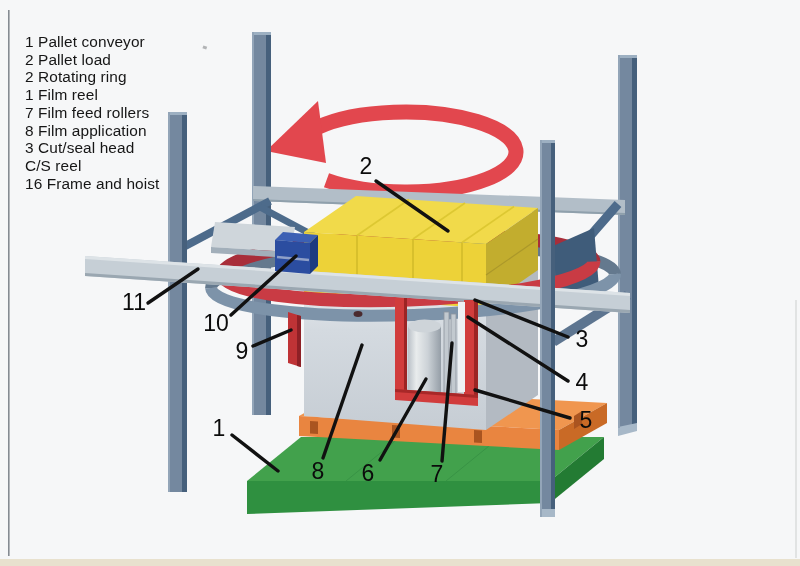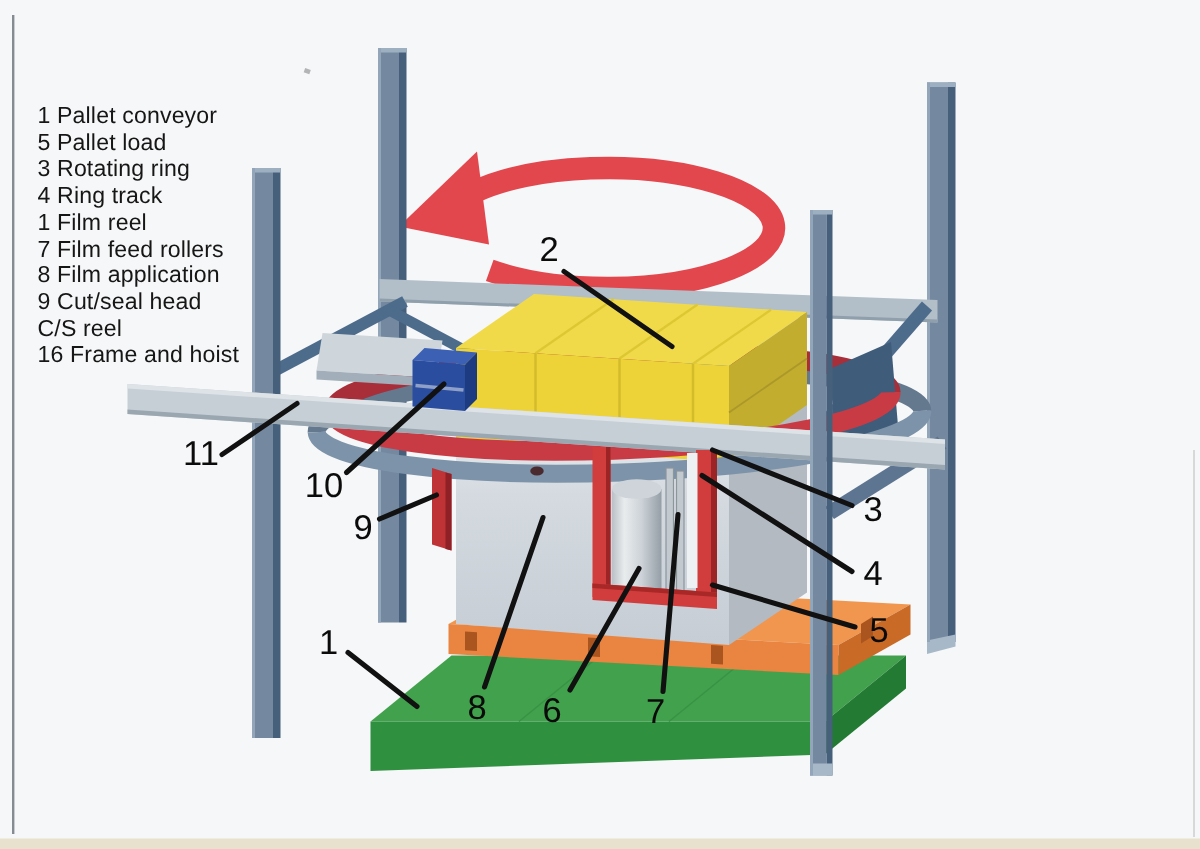--- a/index.html
+++ b/index.html
@@ -1,20 +1,20 @@
 <!DOCTYPE html>
 <html><head>
 <meta charset="utf-8">
 <style>
   html,body{margin:0;padding:0;}
   body{width:800px;height:566px;overflow:hidden;background:#fff;font-family:"Liberation Sans",sans-serif;}
   #page{position:relative;width:800px;height:566px;background:#f6f7f8;}
   #diagram-svg{position:absolute;left:0;top:0;}
   #legend{position:absolute;left:25px;top:33px;width:235px;color:#161616;
-          font-size:15.4px;line-height:17.7px;letter-spacing:.1px;margin-top:36px;}
+          font-size:15.4px;line-height:17.7px;letter-spacing:.1px;}
   .legend-line{white-space:nowrap;}
   .callout-text{font-family:"Liberation Sans",sans-serif;font-size:23px;fill:#0b0b0b;}
   .leader{stroke:#111;stroke-width:3.4;stroke-linecap:round;}
 </style>
 </head>
 <body>
 
 <div id="page">
 
   <svg id="diagram-svg" width="800" height="566" viewBox="0 0 800 566">
@@ -195,23 +195,22 @@
         <text x="242" y="359" class="callout-text" text-anchor="middle">9</text>
         <line x1="231" y1="315" x2="296" y2="256" class="leader"></line>
         <text x="216" y="331" class="callout-text" text-anchor="middle">10</text>
         <line x1="148" y1="303" x2="198" y2="269" class="leader"></line>
         <text x="134" y="310" class="callout-text" text-anchor="middle">11</text>
       </g>
   </svg>
 
   <div id="legend">
       <div class="legend-line">1 Pallet conveyor</div>
-      <div class="legend-line">5 Pallet load</div>
-      <div class="legend-line">3 Rotating ring</div>
-      <div class="legend-line">4 Ring track</div>
+      <div class="legend-line">2 Pallet load</div>
+      <div class="legend-line">2 Rotating ring</div>
       <div class="legend-line">1 Film reel</div>
       <div class="legend-line">7 Film feed rollers</div>
       <div class="legend-line">8 Film application</div>
-      <div class="legend-line">9 Cut/seal head</div>
+      <div class="legend-line">3 Cut/seal head</div>
       <div class="legend-line">C/S reel</div>
       <div class="legend-line">16 Frame and hoist</div>
     </div>
 </div>
 
 </body></html>

